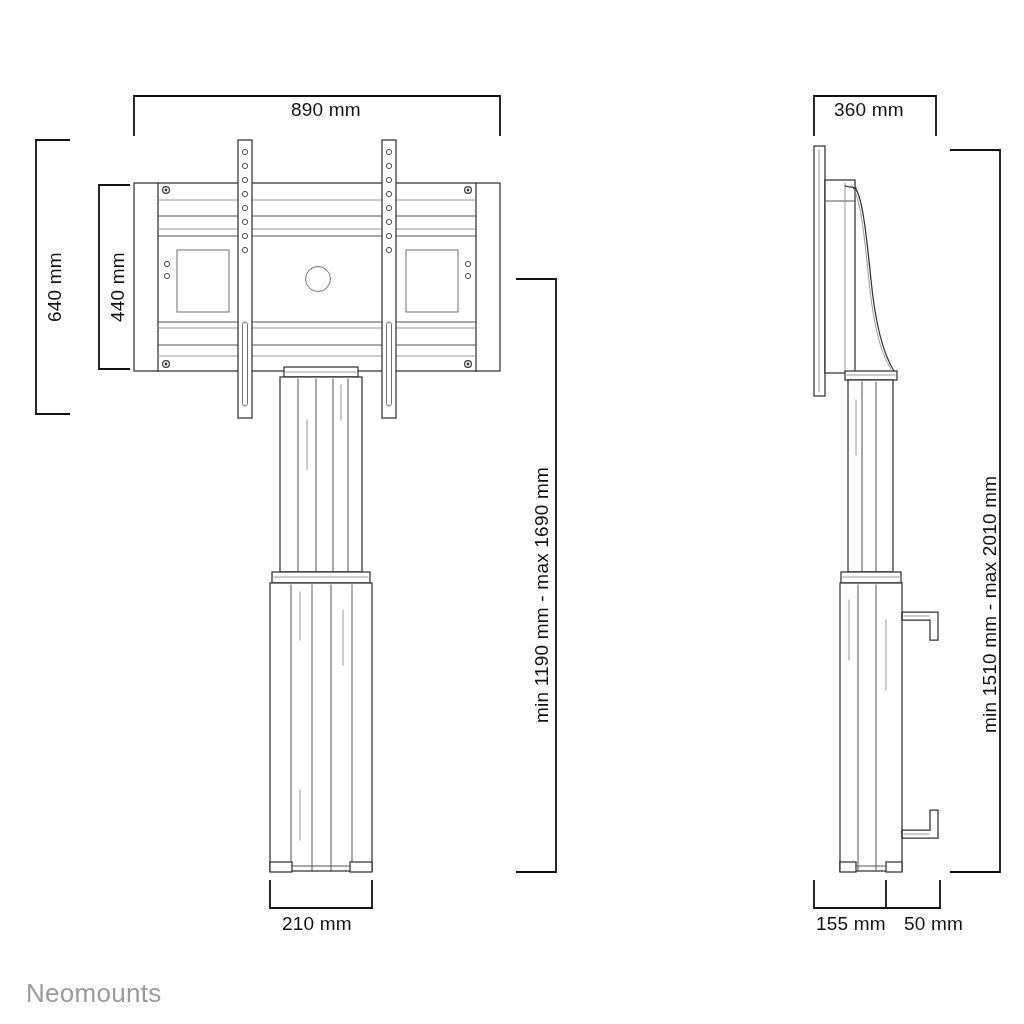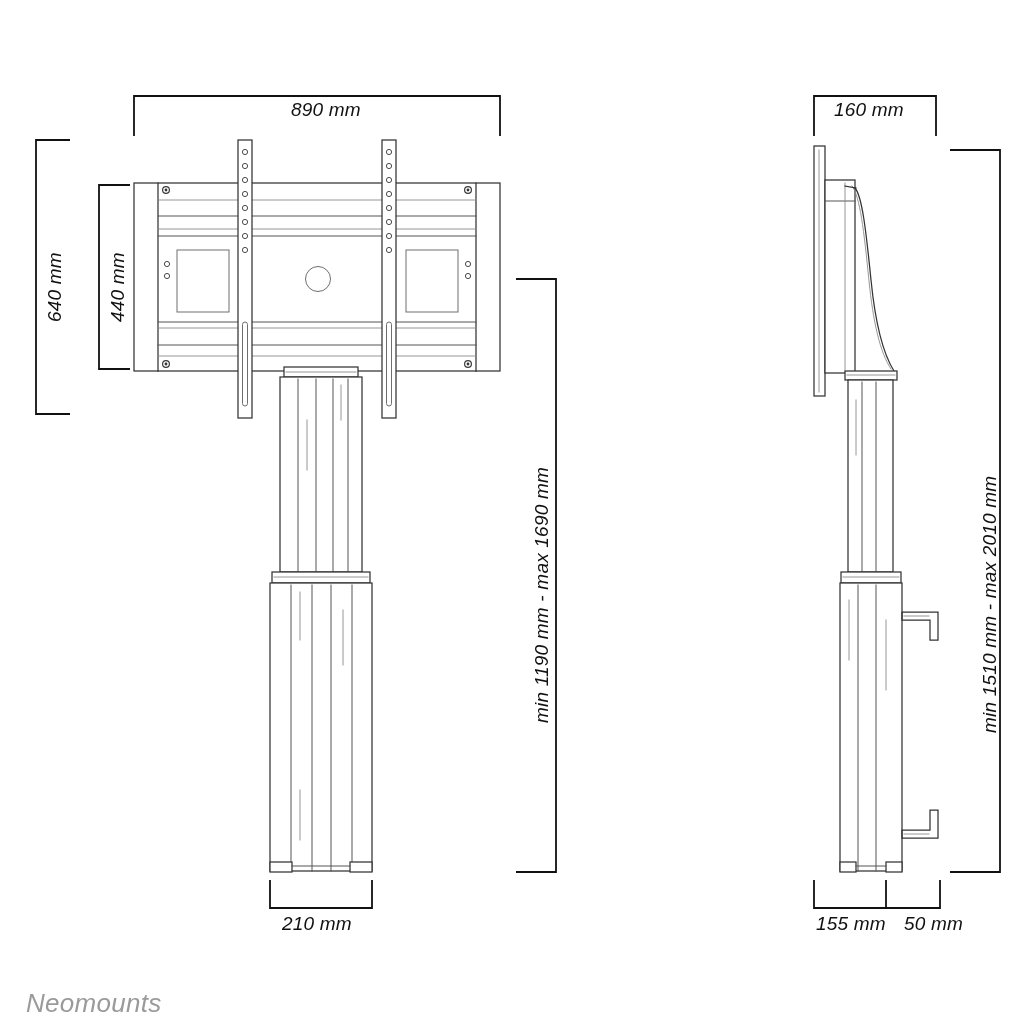--- a/index.html
+++ b/index.html
@@ -12,21 +12,20 @@
     height: 1024px;
     overflow: hidden;
     font-family: "Liberation Sans", sans-serif;
     color: #1a1a1a;
   }
   #page {
     position: relative;
     width: 1024px;
     height: 1024px;
     background: #ffffff;
-    font-style: italic;
   }
   #drawing {
     position: absolute;
     left: 0;
     top: 0;
     width: 1024px;
     height: 1024px;
   }
   .dim-label {
     position: absolute;
@@ -43,21 +42,20 @@
   #brand {
     position: absolute;
     left: 26px;
     top: 978px;
     font-family: "Liberation Sans", sans-serif;
     font-size: 26px;
     font-weight: 400;
     letter-spacing: 0.3px;
     color: #9a9a9a;
     white-space: nowrap;
-    margin-top: 10px;
   }
 </style>
 </head>
 <body>
 
 <div id="page">
 
   <svg id="drawing" viewBox="0 0 1024 1024">
     <defs>
       <style>
@@ -276,21 +274,21 @@
   <div class="dim-label" style="left:291px; top:99px;">890 mm</div>
 
   <div class="dim-label vert" style="left:44px; top:322px;">640 mm</div>
 
   <div class="dim-label vert" style="left:107px; top:322px;">440 mm</div>
 
   <div class="dim-label vert" style="left:531px; top:723px;">min 1190 mm - max 1690 mm</div>
 
   <div class="dim-label" style="left:282px; top:913px;text-align:right;">210 mm</div>
 
-  <div class="dim-label" style="left:834px; top:99px;">160 mm</div>
+  <div class="dim-label" style="left:834px; top:99px;">360 mm</div>
 
   <div class="dim-label vert" style="left:979px; top:733px;">min 1510 mm - max 2010 mm</div>
 
   <div class="dim-label" style="left:816px; top:913px;">155 mm</div>
 
   <div class="dim-label" style="left:904px; top:913px;">50 mm</div>
 
   <div id="brand">Neomounts</div>
 
 </div>

